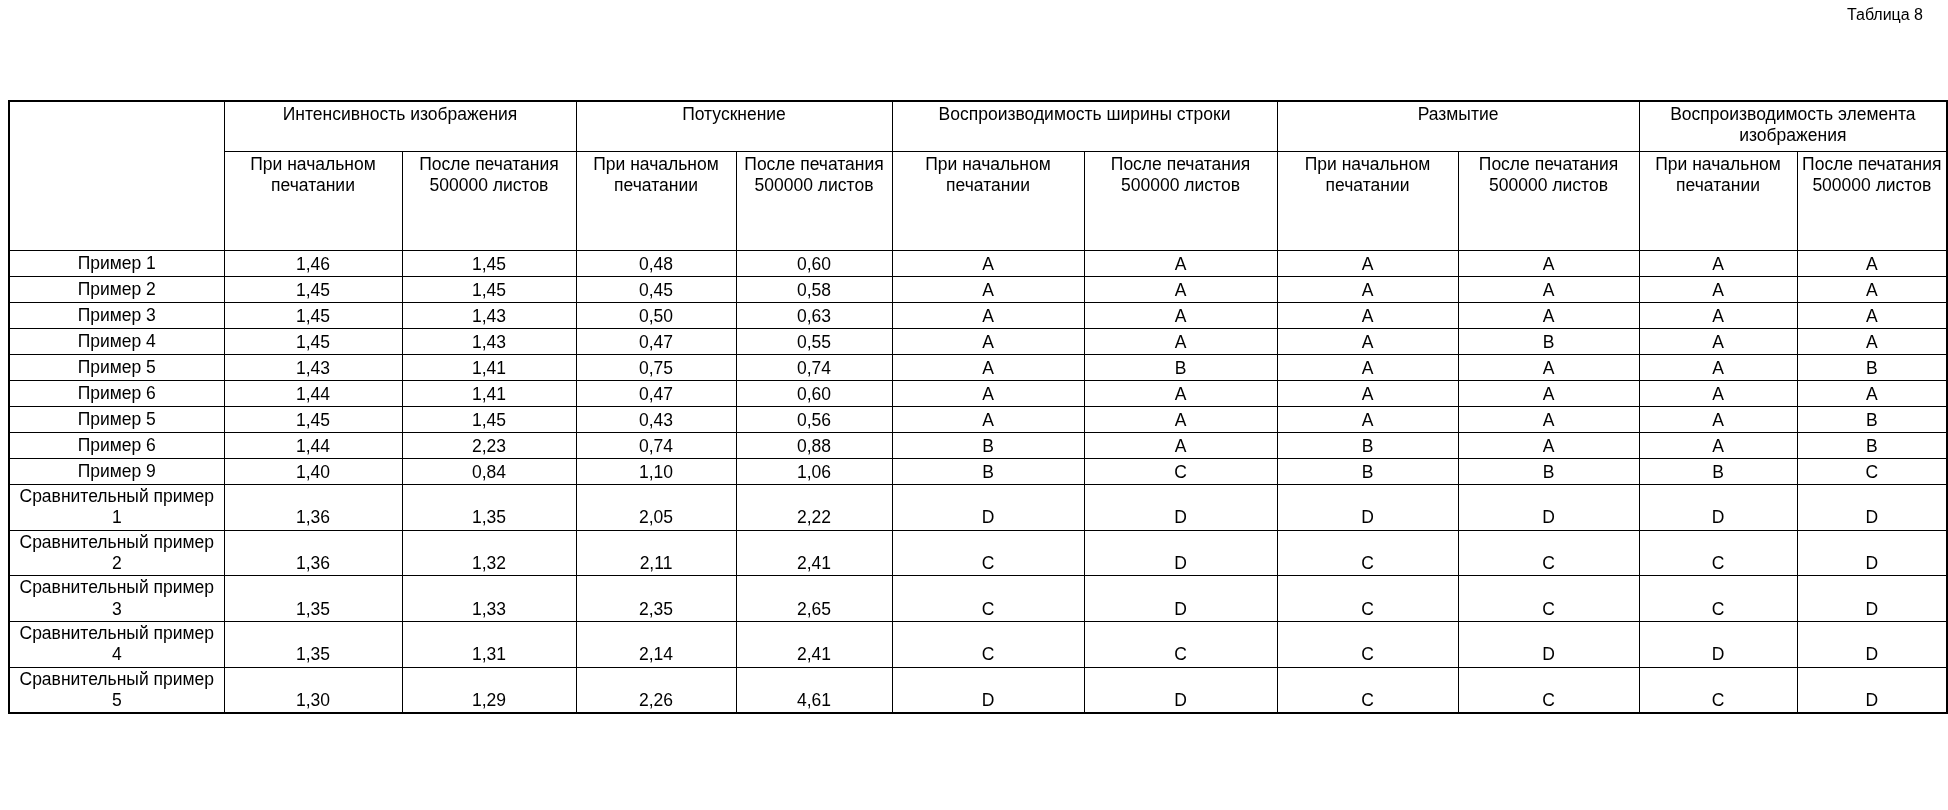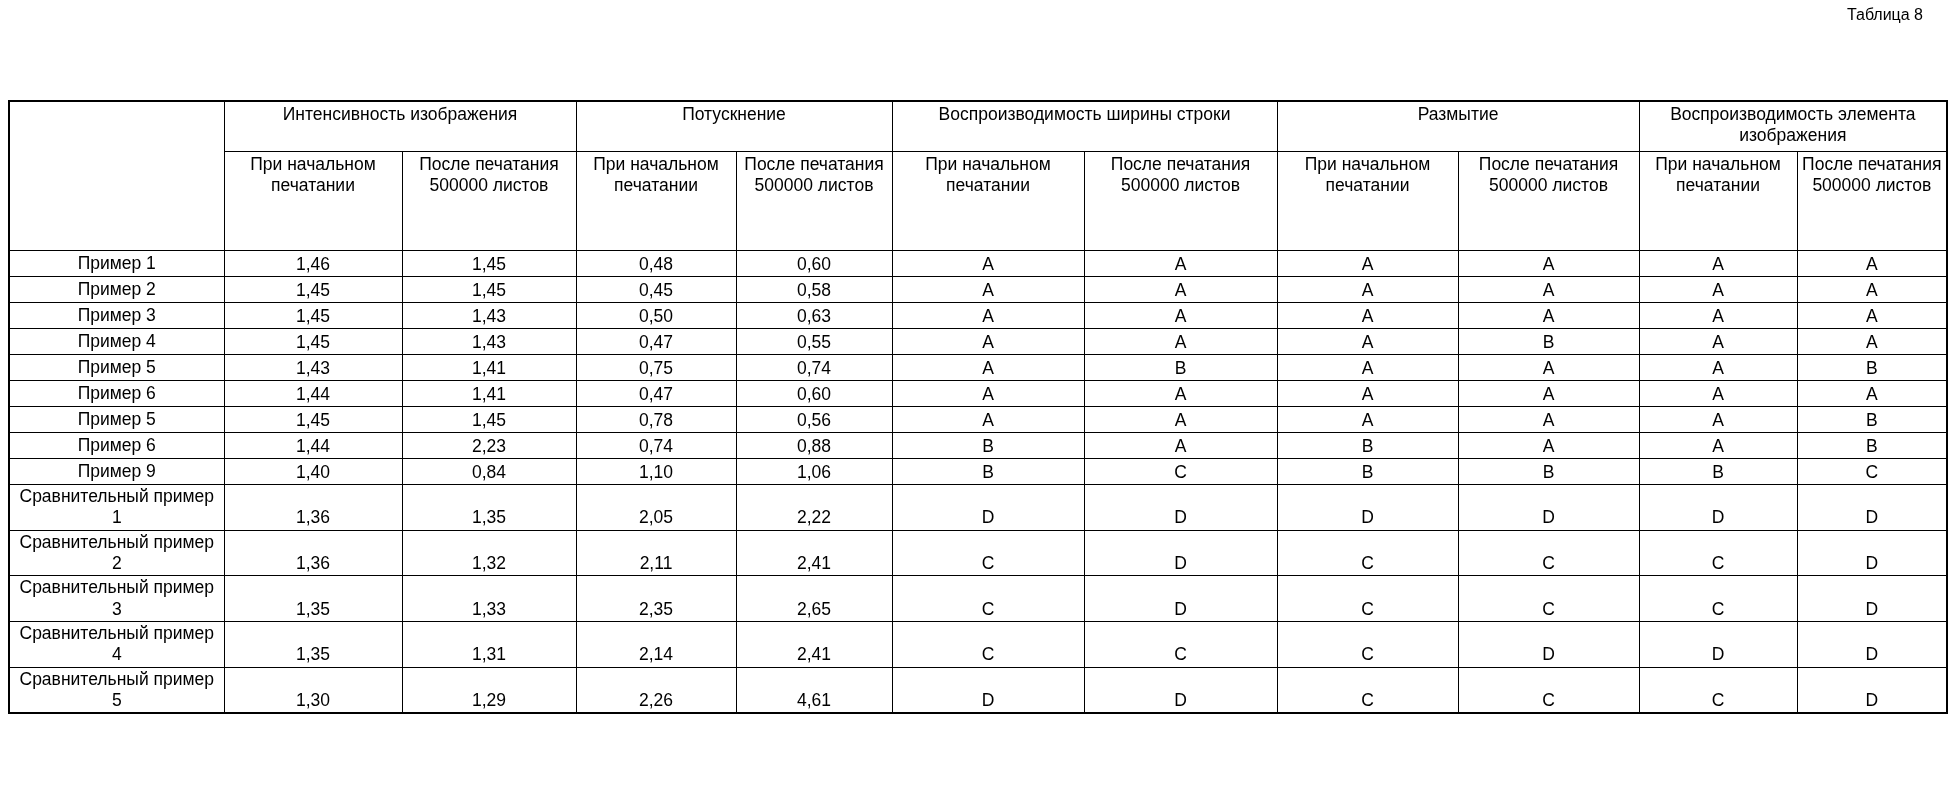--- a/index.html
+++ b/index.html
@@ -196,21 +196,21 @@
           <td>A</td>
           <td>A</td>
           <td>A</td>
           <td>A</td>
           <td>A</td>
         </tr>
         <tr class="plain">
           <td class="row-label">Пример 5</td>
           <td>1,45</td>
           <td>1,45</td>
-          <td>0,78</td>
+          <td>0,43</td>
           <td>0,56</td>
           <td>A</td>
           <td>A</td>
           <td>A</td>
           <td>A</td>
           <td>A</td>
           <td>B</td>
         </tr>
         <tr class="plain">
           <td class="row-label">Пример 6</td>

